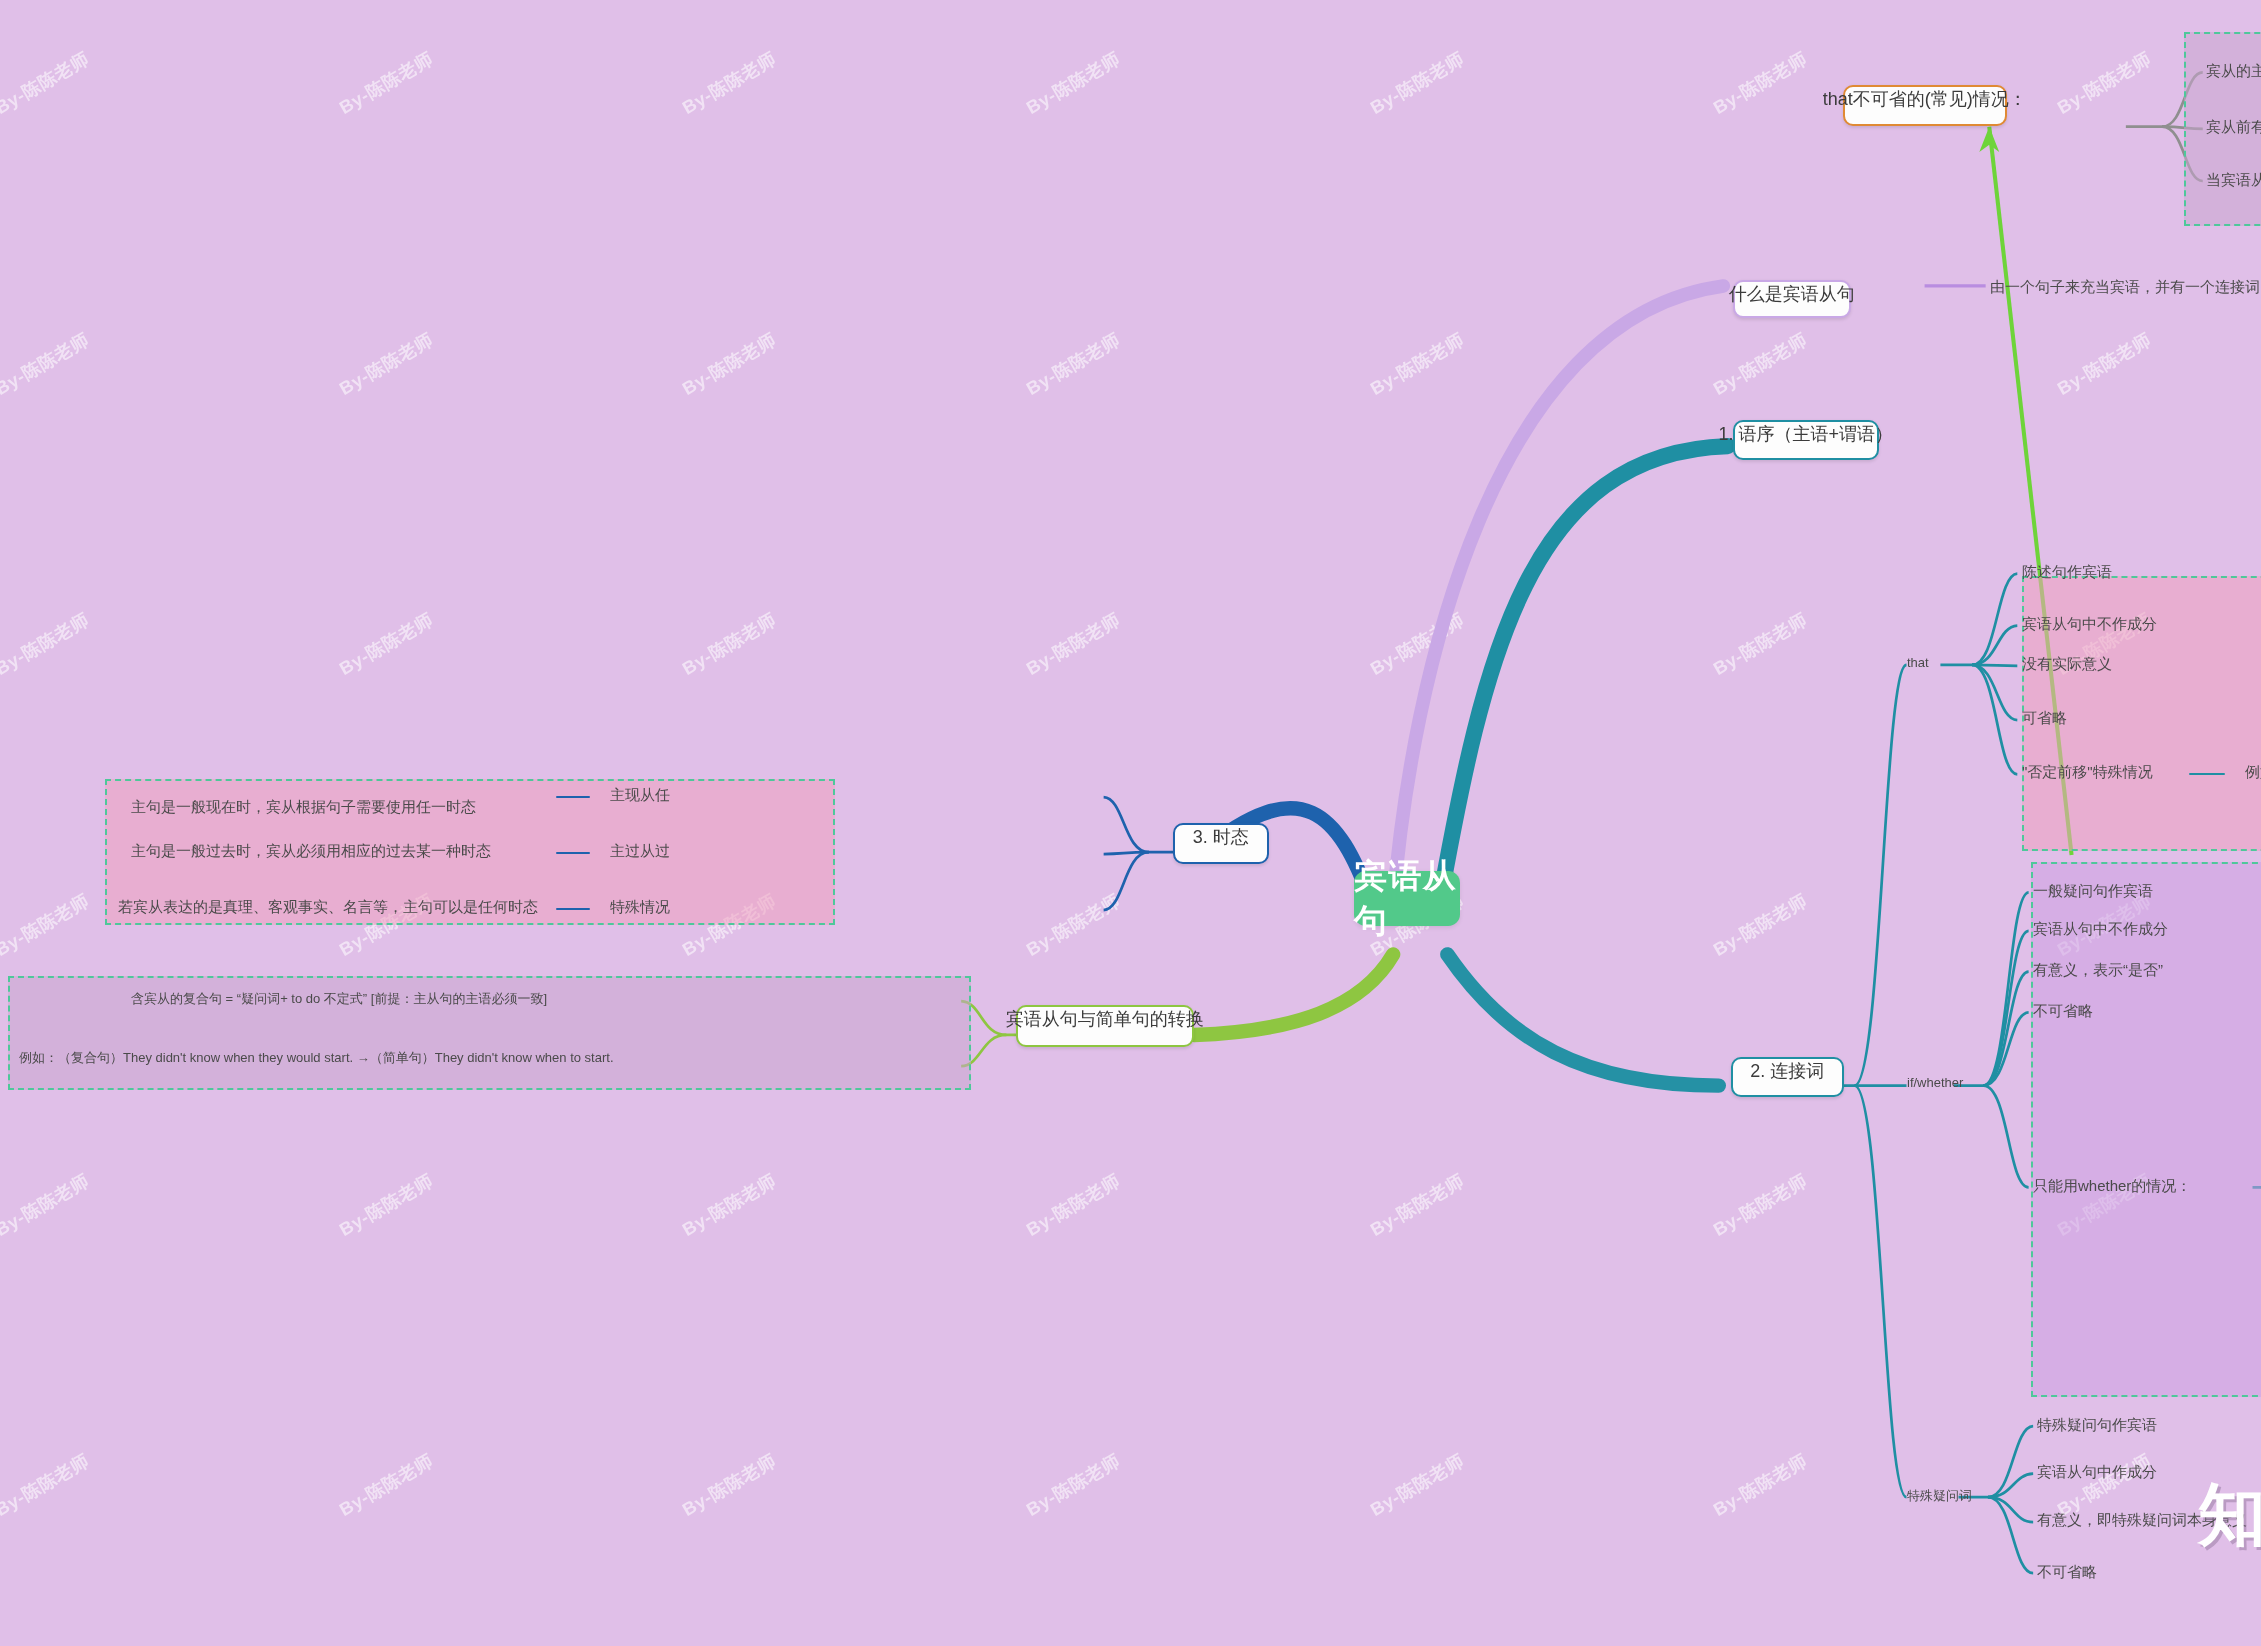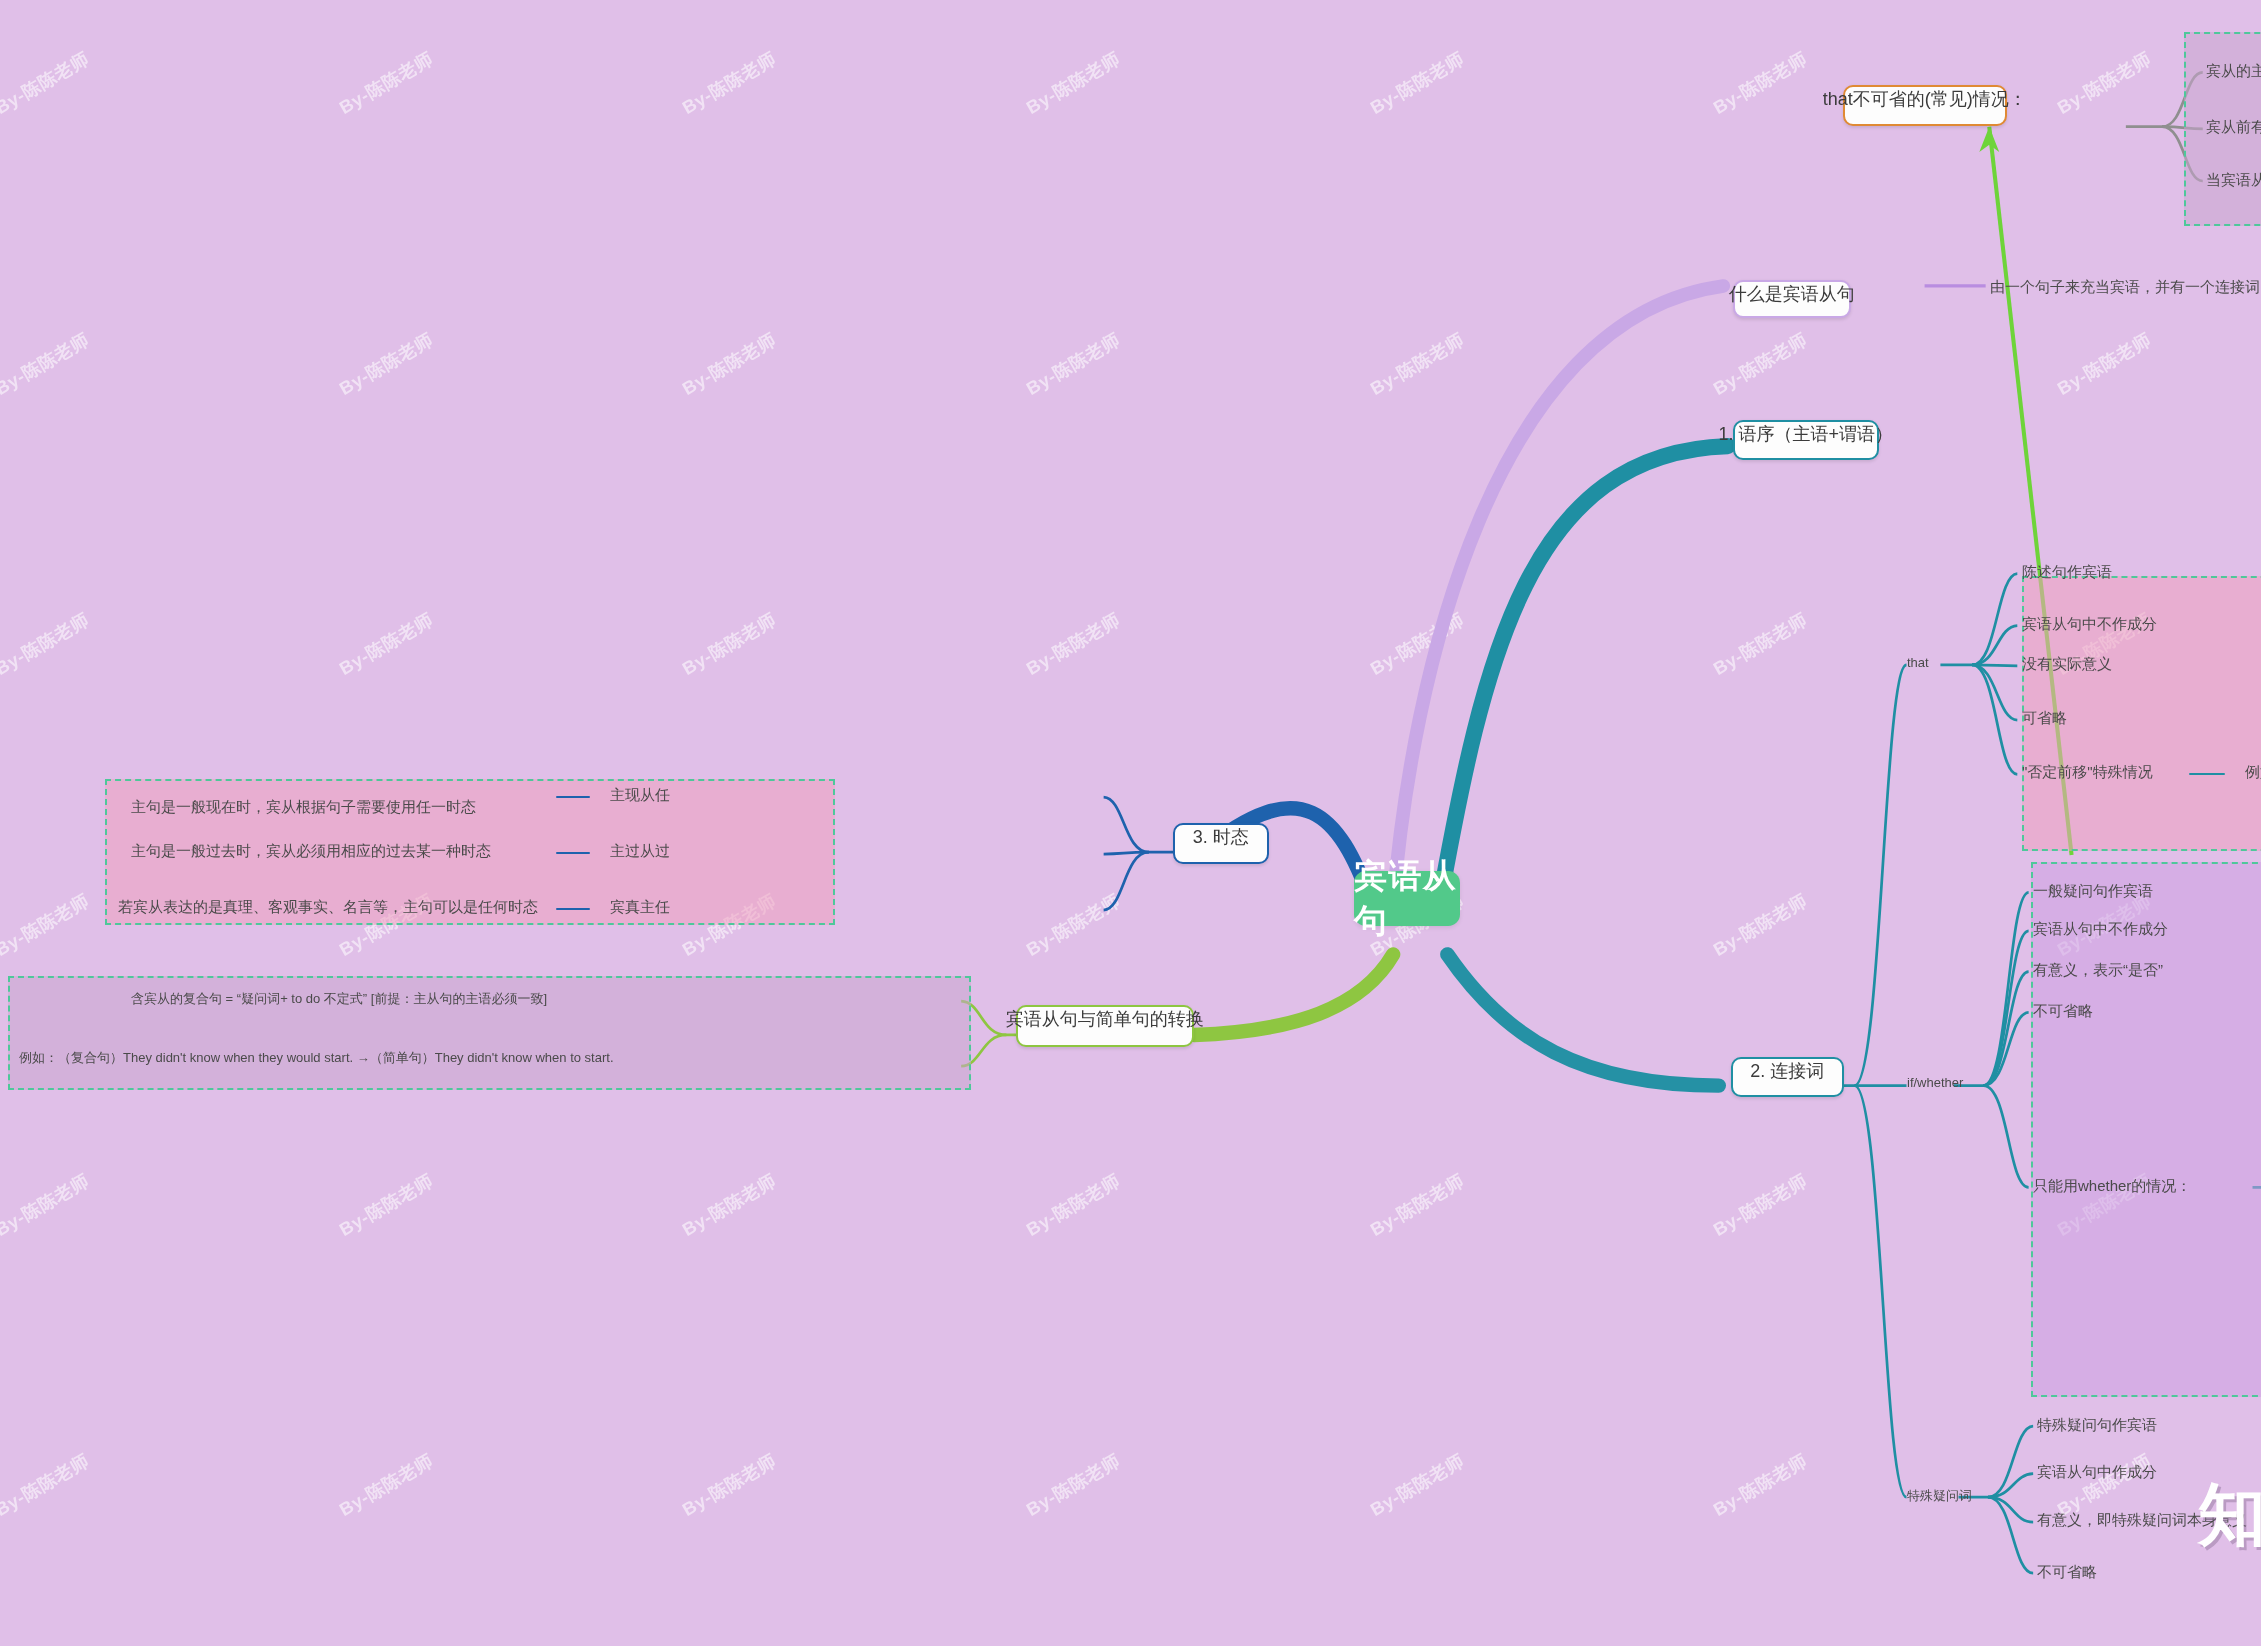--- a/index.html
+++ b/index.html
@@ -249,19 +249,19 @@
 <div class="leaf mid" style="left:131px;top:786px;margin-top:12px;">主句是一般现在时，宾从根据句子需要使用任一时态</div>
 <div class="dash blue" style="left:556px;top:796px;width:34px;"></div>
 <div class="leaf mid" style="left:610px;top:786px;">主现从任</div>
 
 <div class="leaf mid" style="left:131px;top:842px;">主句是一般过去时，宾从必须用相应的过去某一种时态</div>
 <div class="dash blue" style="left:556px;top:852px;width:34px;"></div>
 <div class="leaf mid" style="left:610px;top:842px;">主过从过</div>
 
 <div class="leaf mid" style="left:118px;top:898px;">若宾从表达的是真理、客观事实、名言等，主句可以是任何时态</div>
 <div class="dash blue" style="left:556px;top:908px;width:34px;"></div>
-<div class="leaf mid" style="left:610px;top:898px;">宾真主任</div>
+<div class="leaf mid" style="left:610px;top:898px;">特殊情况</div>
 
 <div class="leaf small" style="left:131px;top:990px;">含宾从的复合句 = “疑问词+ to do 不定式”  [前提：主从句的主语必须一致]</div>
 <div class="leaf small" style="left:19px;top:1049px;">例如：（复合句）They didn't know when they would start. →（简单句）They didn't know when to start.</div>
 
 <div id="zhihu-watermark" style="left:2198px;top:1470px;">知乎 @陈陈老师英语</div>
 
 
 </body></html>

